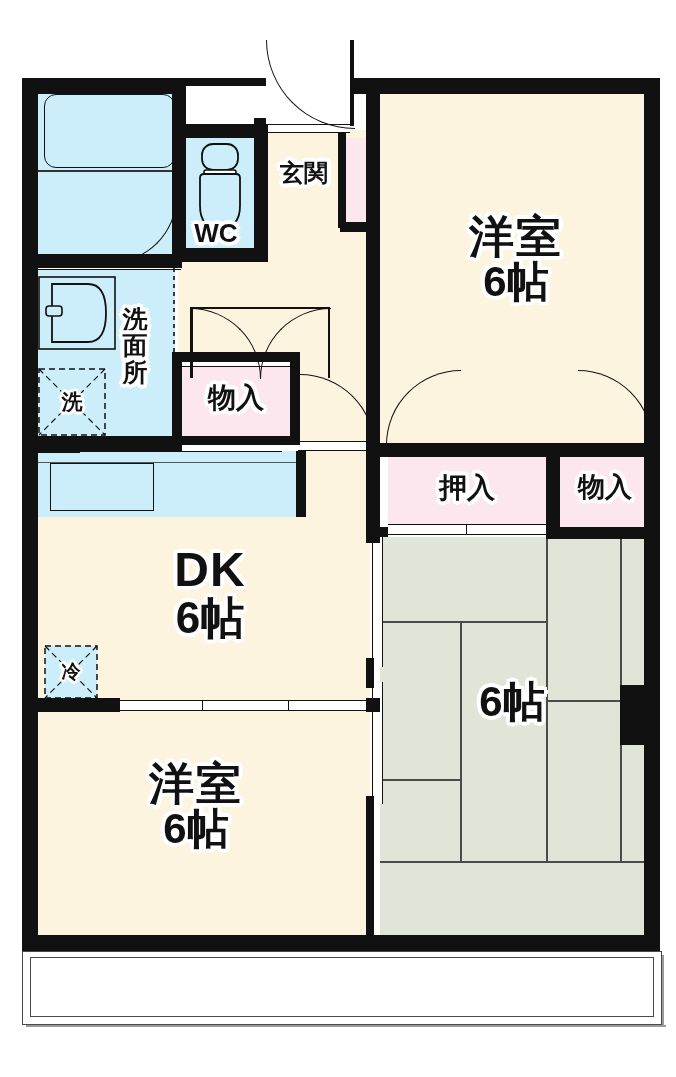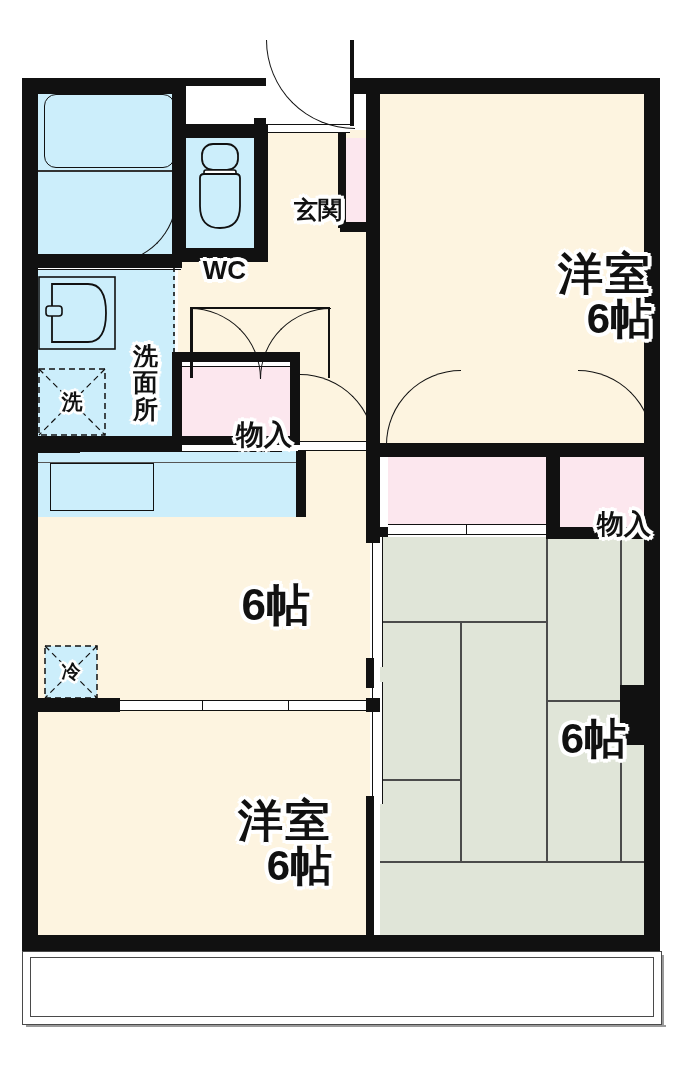--- a/index.html
+++ b/index.html
@@ -13,21 +13,21 @@
   
   .abs{position:absolute;box-sizing:border-box;}
 
   
   .fill{position:absolute;box-sizing:border-box;}
 
   
   .wall{position:absolute;background:#111111;}
   
   .tline{position:absolute;background:#111111;}
-  .lbl-wrap{position:absolute;text-align:right;white-space:nowrap;margin-top:37px;}
+  .lbl-wrap{position:absolute;text-align:center;white-space:nowrap;}
   .lbl-txt{
     display:block;
     color:#111111;
     font-weight:bold;
     line-height:1.05;
     text-shadow:
       2px 0 0 #fff,-2px 0 0 #fff,0 2px 0 #fff,0 -2px 0 #fff,
       2px 2px 0 #fff,-2px 2px 0 #fff,2px -2px 0 #fff,-2px -2px 0 #fff,
       3px 0 0 #fff,-3px 0 0 #fff,0 3px 0 #fff,0 -3px 0 #fff,
       3px 3px 0 #fff,-3px 3px 0 #fff,3px -3px 0 #fff,-3px -3px 0 #fff,
@@ -270,26 +270,30 @@
 
   <div class="lbl-wrap" style="left:180px;top:383px;width:112px;">
     <span class="lbl-txt" style="font-size:28px;">物入</span>
   </div>
 
   <div class="lbl-wrap" style="left:380px;top:213px;width:272px;">
     <span class="lbl-txt" style="font-size:45px;letter-spacing:2px;">洋室</span>
     <span class="lbl-txt" style="font-size:42px;">6帖</span>
   </div>
 
+  <div class="lbl-wrap" style="left:388px;top:473px;width:158px;">
+    <span class="lbl-txt" style="font-size:28px;">押入</span>
+  </div>
 
   <div class="lbl-wrap" style="left:559px;top:473px;width:92px;">
     <span class="lbl-txt" style="font-size:27px;">物入</span>
   </div>
 
   <div class="lbl-wrap" style="left:110px;top:545px;width:200px;">
+    <span class="lbl-txt" style="font-size:48px;letter-spacing:1px;">DK</span>
     <span class="lbl-txt" style="font-size:44px;">6帖</span>
   </div>
 
   <div class="lbl-wrap" style="left:398px;top:680px;width:228px;">
     <span class="lbl-txt" style="font-size:42px;">6帖</span>
   </div>
 
   <div class="lbl-wrap" style="left:60px;top:760px;width:272px;">
     <span class="lbl-txt" style="font-size:45px;letter-spacing:2px;">洋室</span>
     <span class="lbl-txt" style="font-size:42px;">6帖</span>

